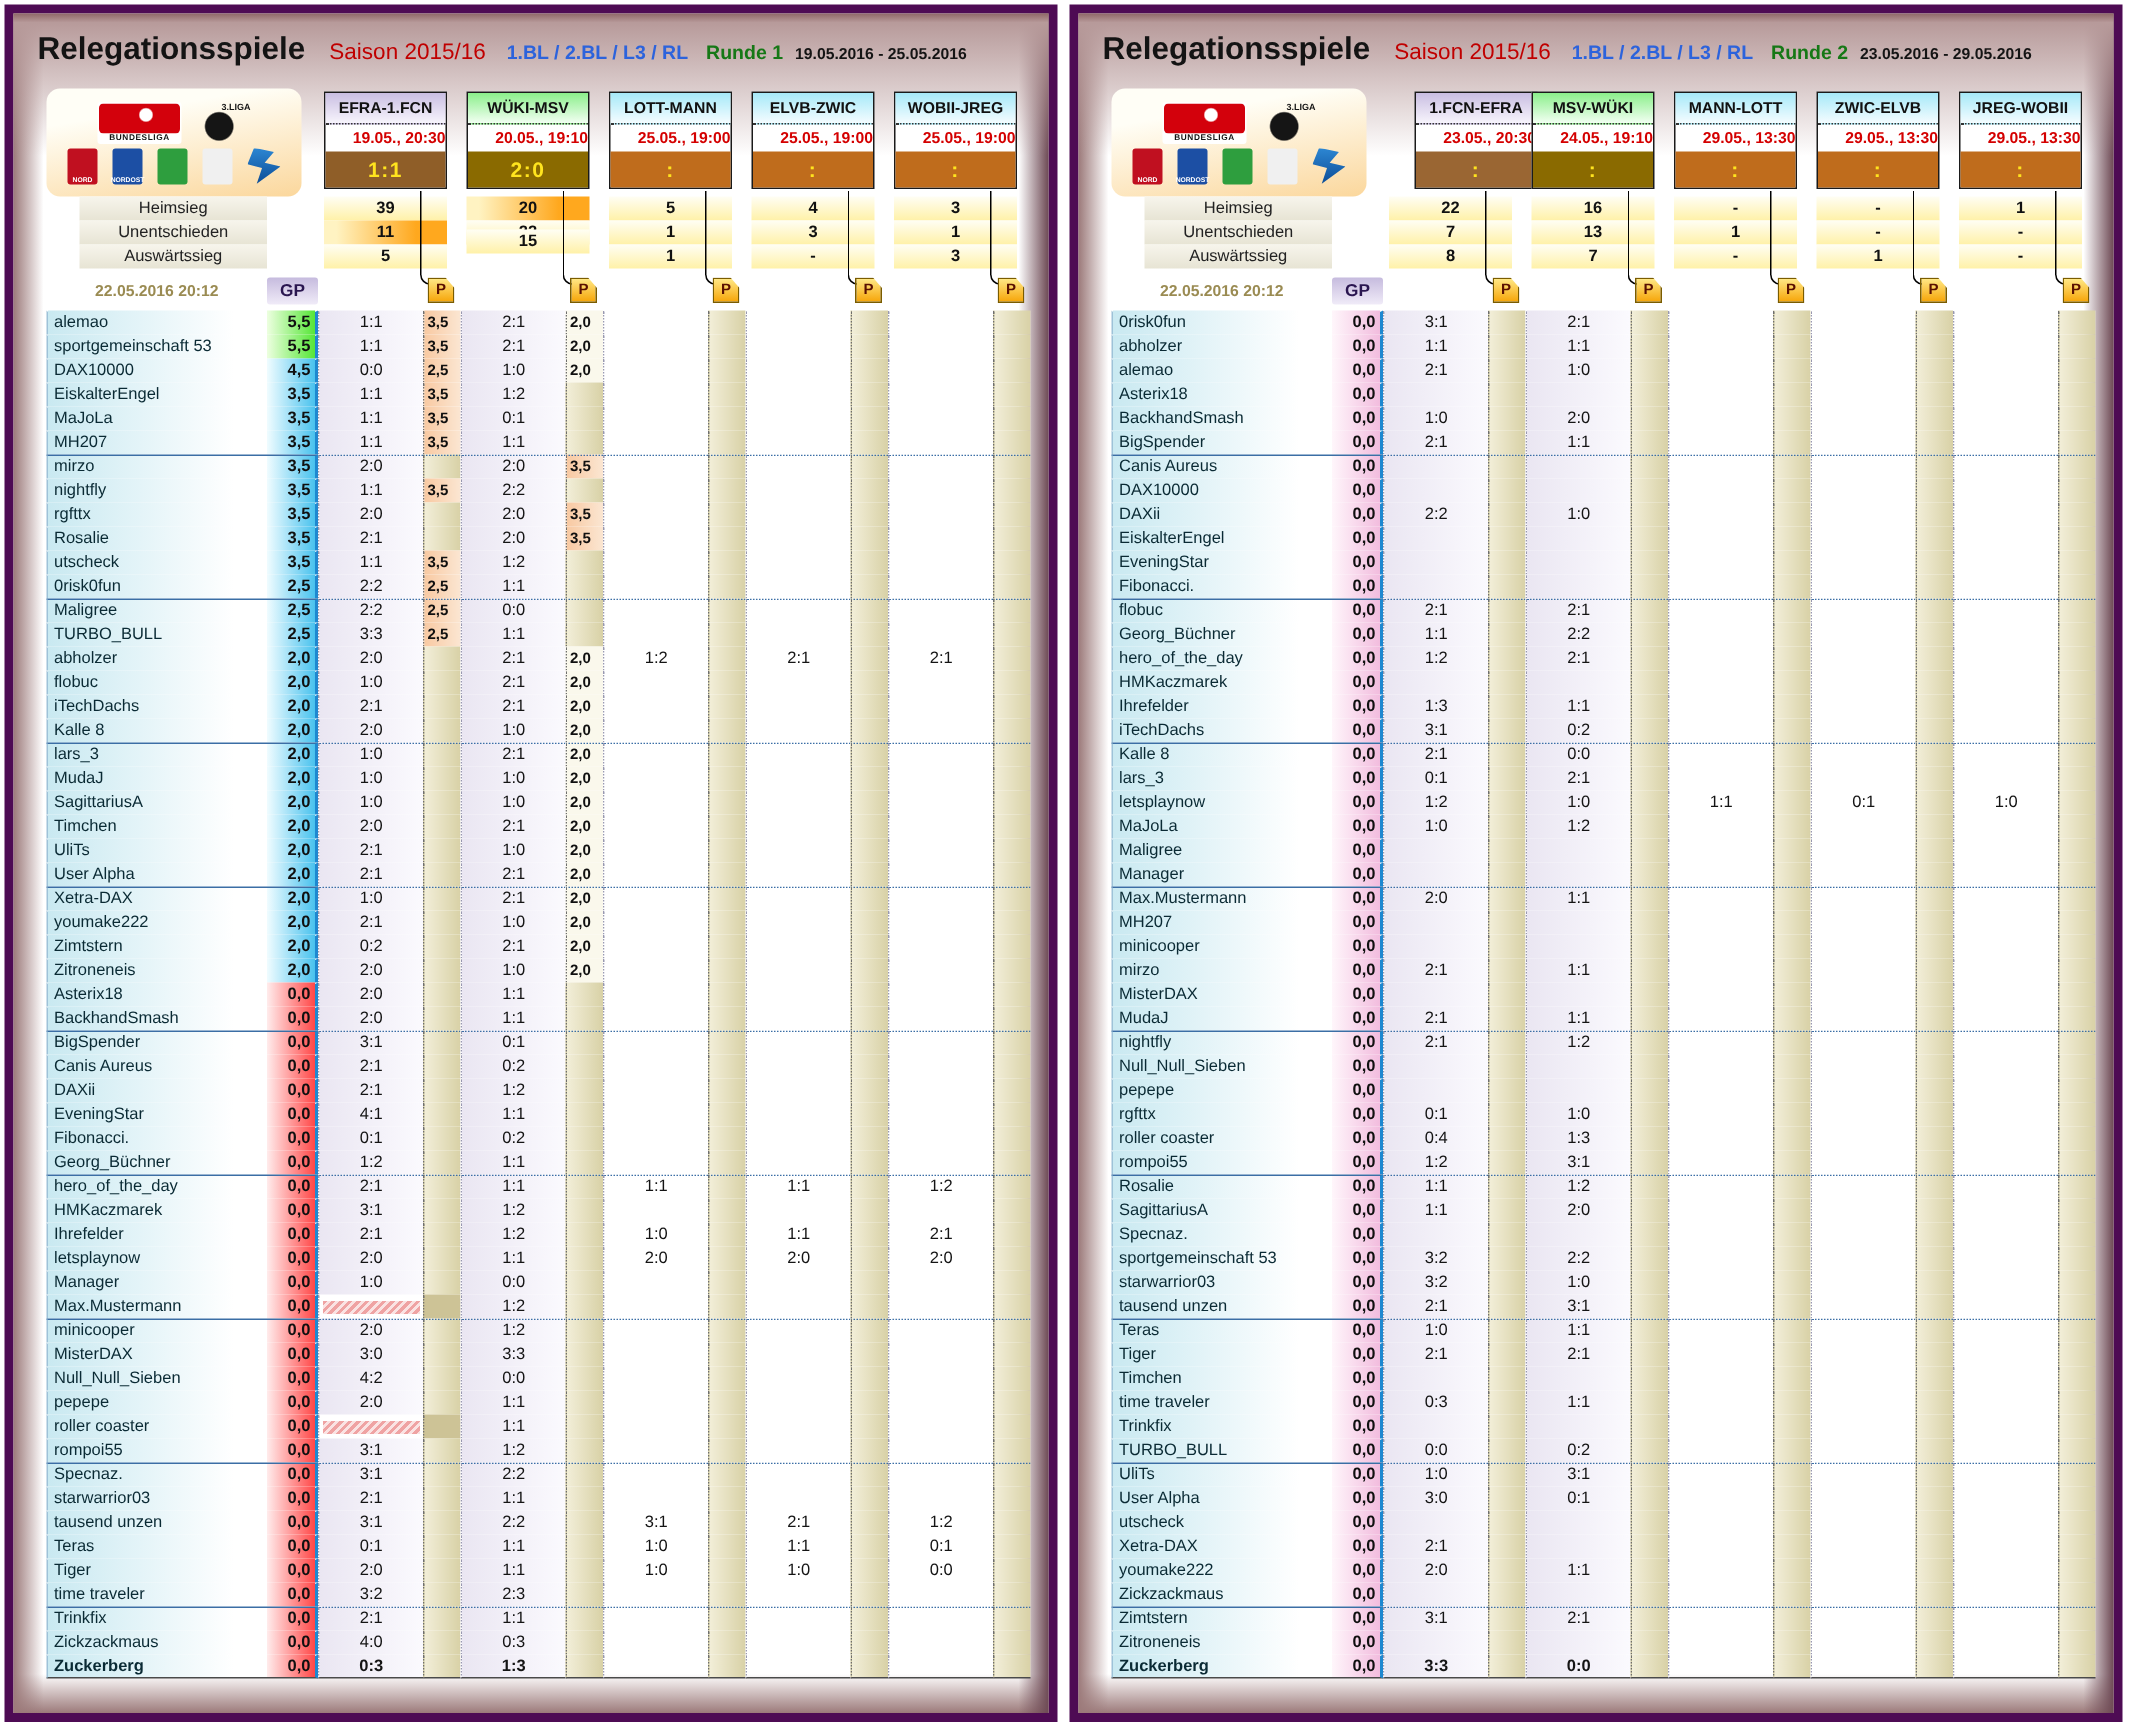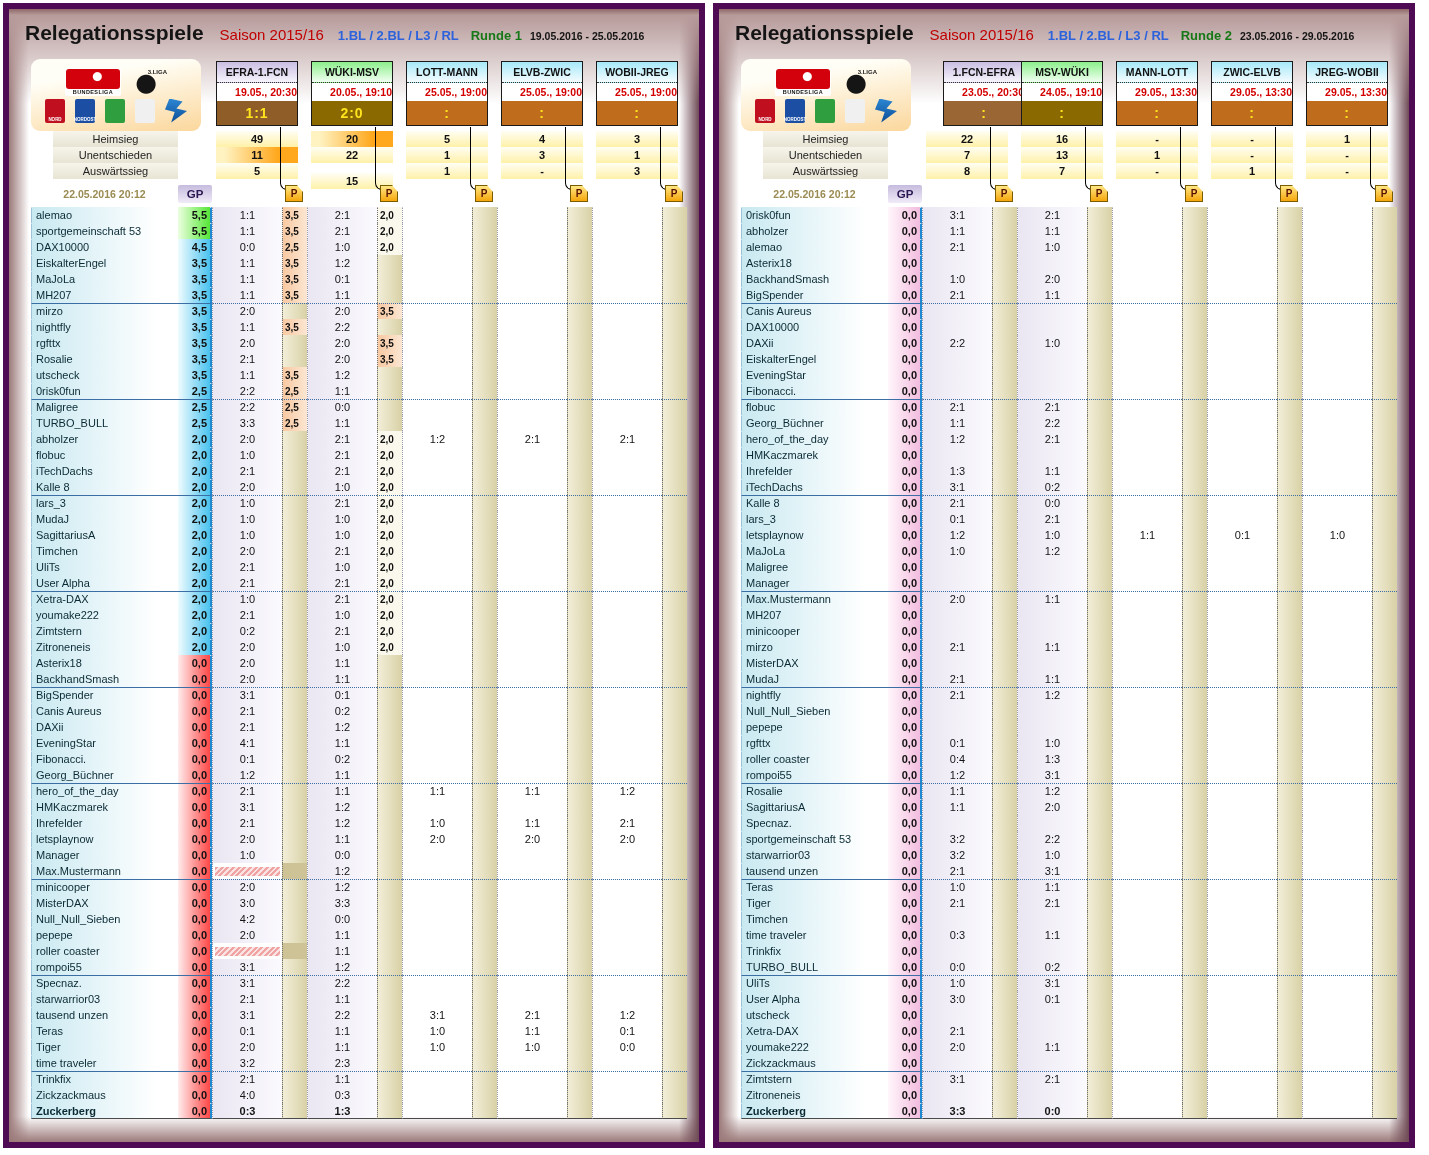--- a/index.html
+++ b/index.html
@@ -104,33 +104,33 @@
               <div class="lg-t" style="background:#2E9E3E;"></div>
               <div class="lg-t" style="background:#F0F0F0;color:#333;"></div>
               <div class="lg-swoosh"></div>
         </div>
           </div>
           <div class="mbox hdr-purple" style="left:193px">
           <div class="mname">EFRA-1.FCN</div>
           <div class="mdate">19.05., 20:30</div>
           <div class="mscore" style="background:#8F5E28">1:1</div>
         </div>
-          <div class="stat" style="left:193px;top:74px">49</div>
+          <div class="stat" style="left:193px;top:74px">39</div>
           <div class="stat hl" style="left:193px;top:90px">11</div>
           <div class="stat" style="left:193px;top:106px">5</div>
           <div class="pline" style="left:257px"></div>
           <div class="pflag" style="left:262px">P</div>
           <div class="mbox hdr-green" style="left:288px">
           <div class="mname">WÜKI-MSV</div>
           <div class="mdate">20.05., 19:10</div>
           <div class="mscore" style="background:#8A6A00">2:0</div>
         </div>
           <div class="stat hl" style="left:288px;top:74px">20</div>
           <div class="stat" style="left:288px;top:90px">22</div>
-          <div class="stat" style="left:288px;top:116px">15</div>
+          <div class="stat" style="left:288px;top:96px">15</div>
           <div class="pline" style="left:352px"></div>
           <div class="pflag" style="left:357px">P</div>
           <div class="mbox hdr-cyan" style="left:383px">
           <div class="mname">LOTT-MANN</div>
           <div class="mdate">25.05., 19:00</div>
           <div class="mscore" style="background:#BF6C1C">:</div>
         </div>
           <div class="stat" style="left:383px;top:74px">5</div>
           <div class="stat" style="left:383px;top:90px">1</div>
           <div class="stat" style="left:383px;top:106px">1</div>

